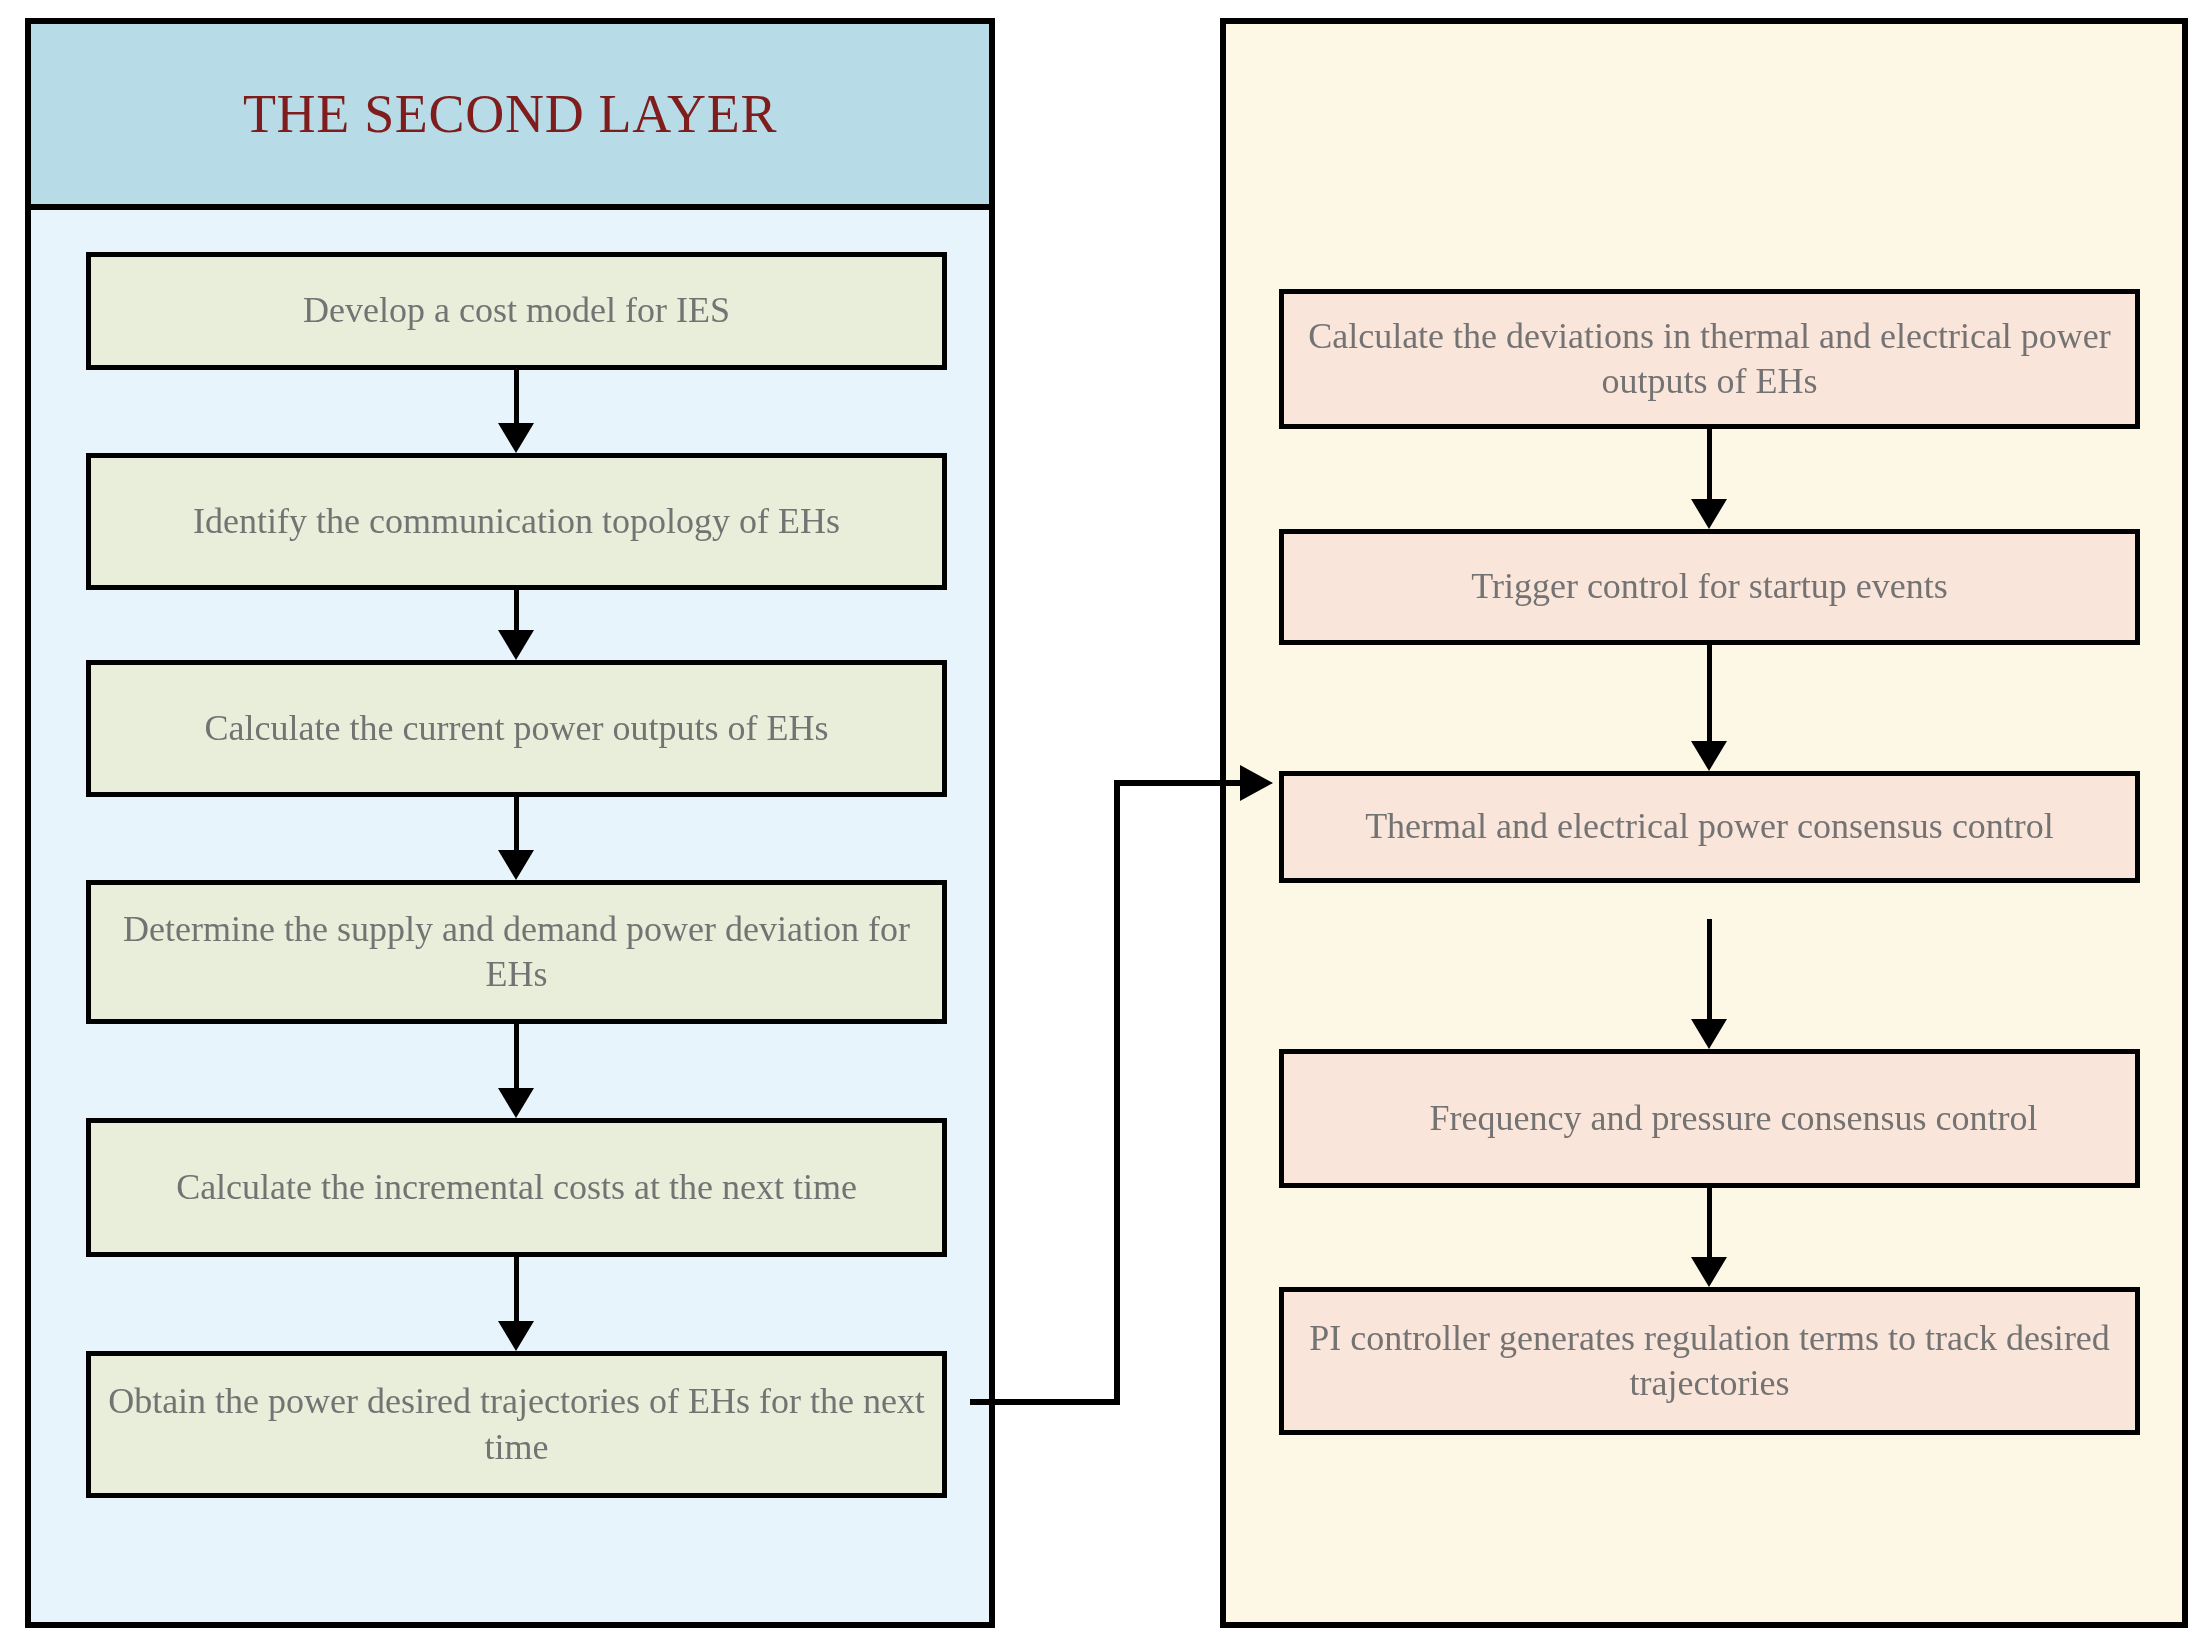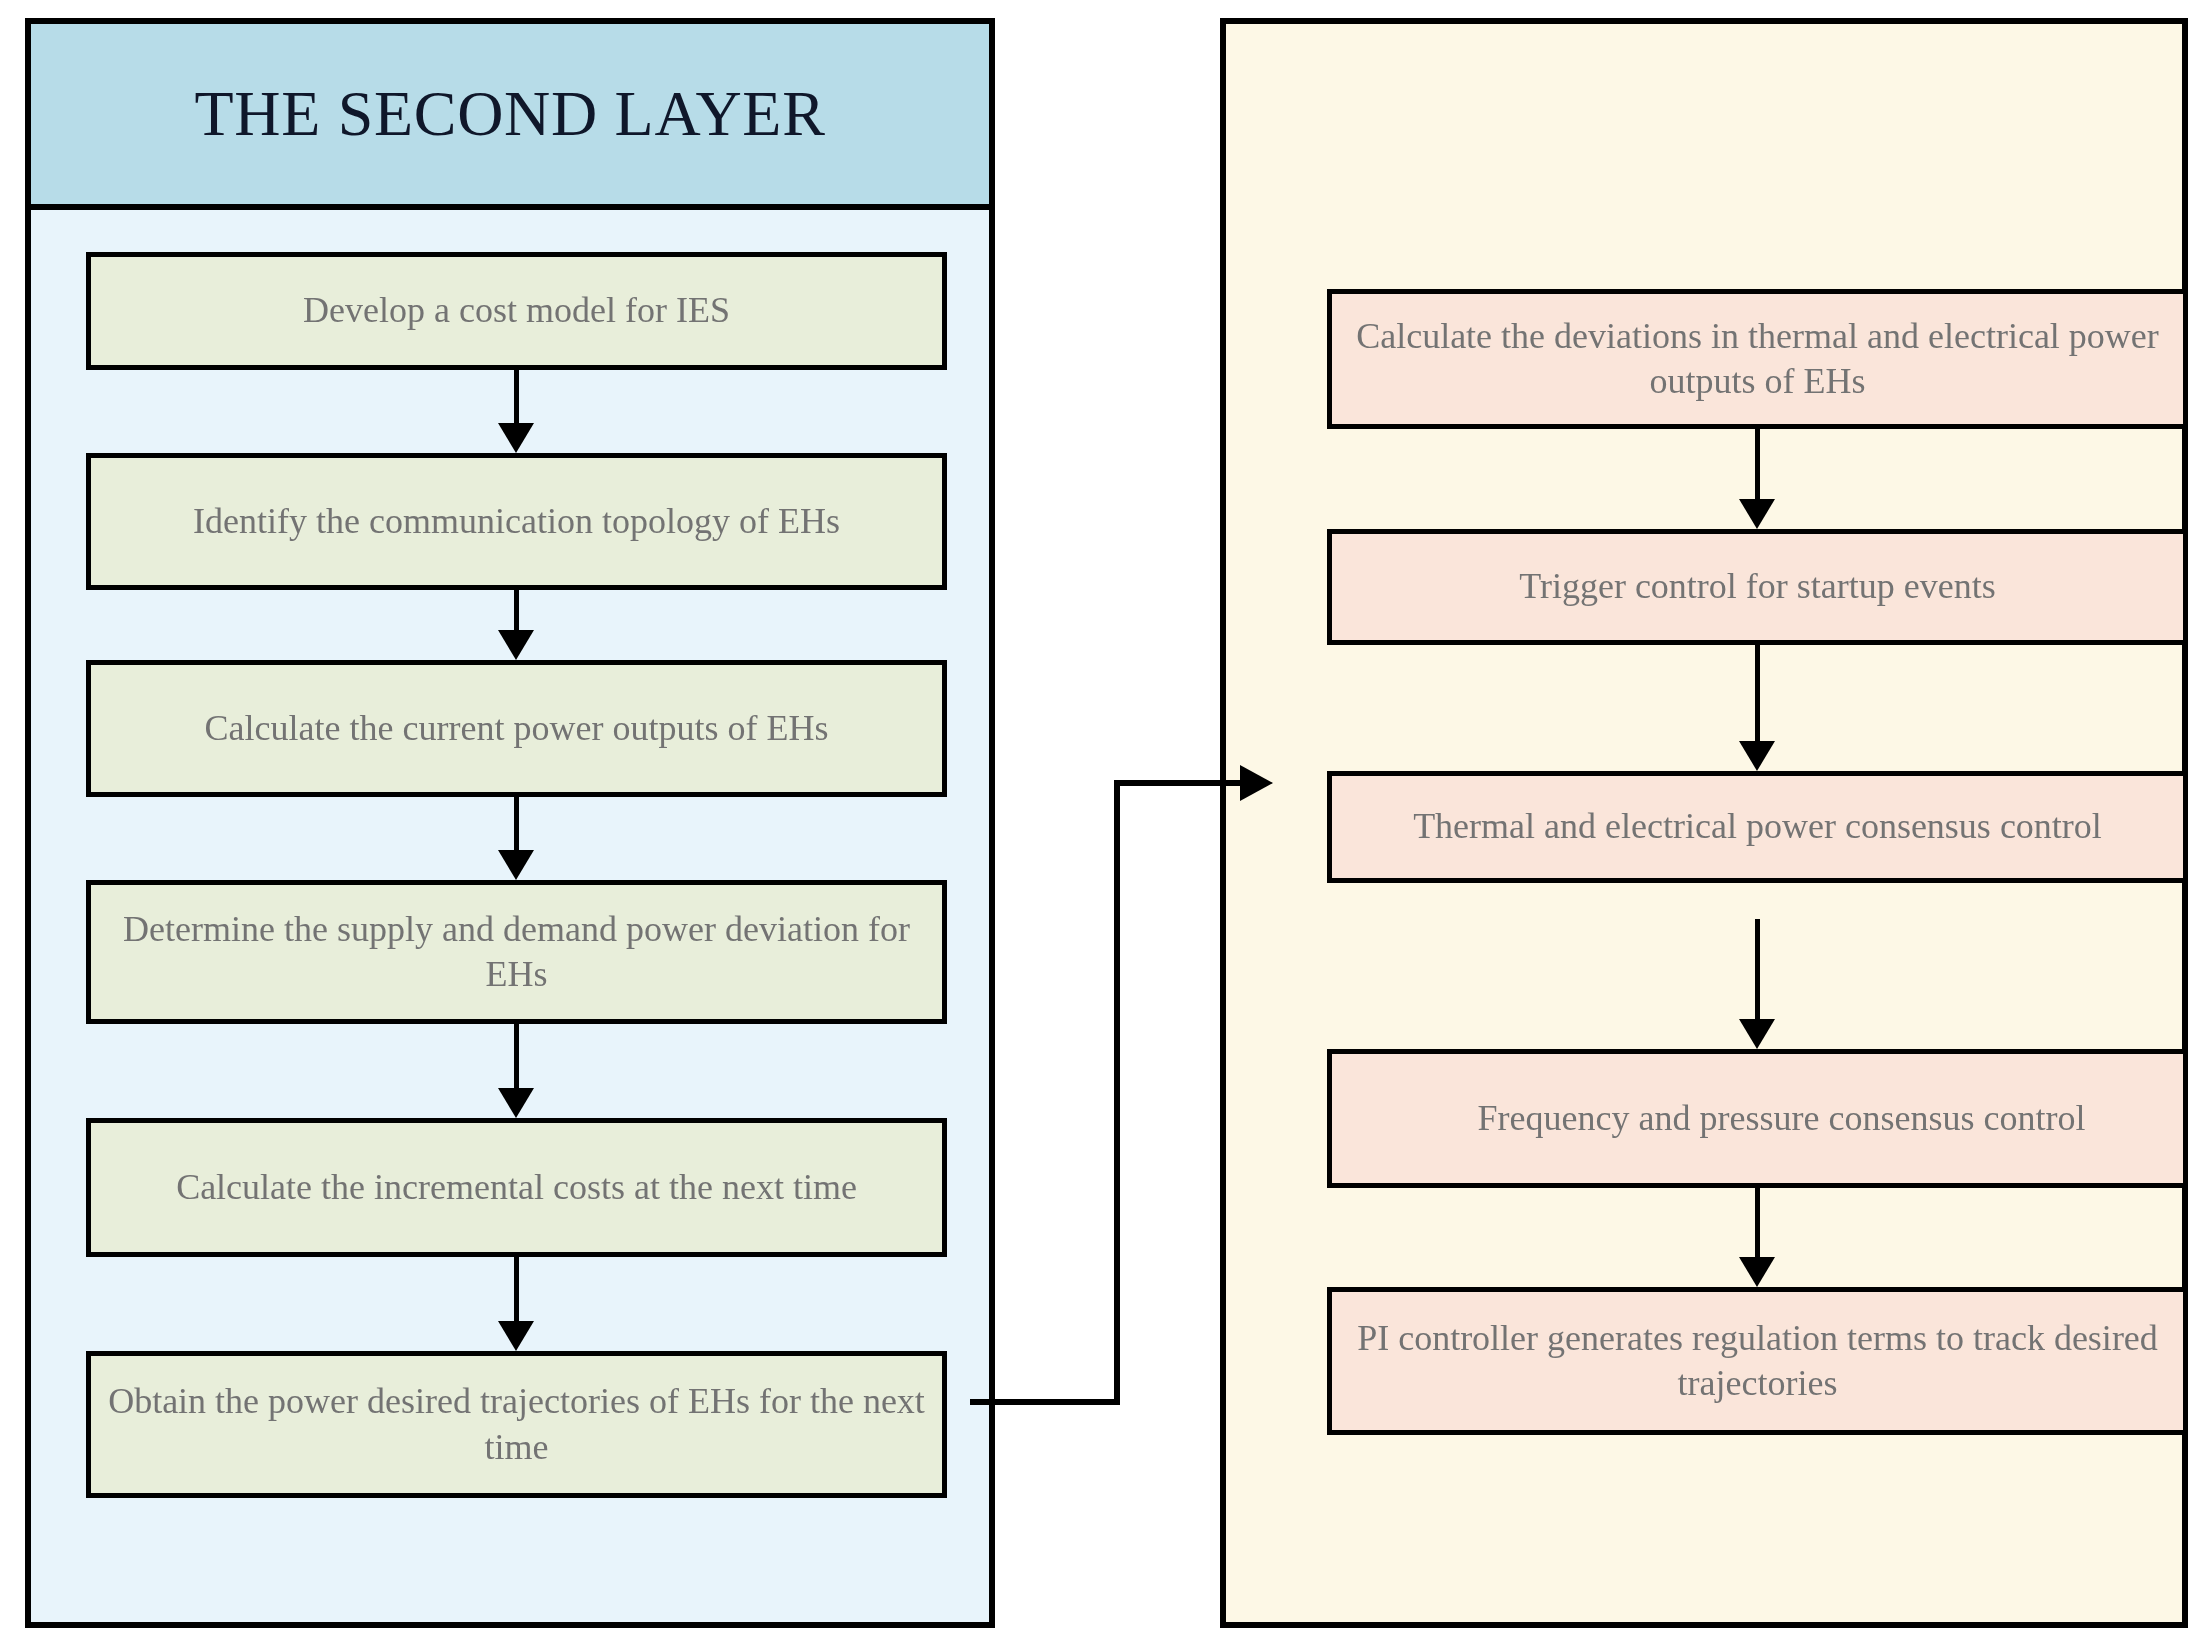--- a/index.html
+++ b/index.html
@@ -4,21 +4,21 @@
 <style>
   html,body{margin:0;padding:0;background:#ffffff;}
   body{width:2205px;height:1651px;overflow:hidden;
        font-family:"Liberation Serif","DejaVu Serif",serif;}
   .stage{position:relative;width:2205px;height:1651px;background:#fff;}
 
   .panel{position:absolute;box-sizing:border-box;border:6.7px solid #000;}
   .panel-head{position:absolute;left:0;right:0;top:0;box-sizing:border-box;
               display:flex;align-items:center;justify-content:center;
               border-bottom:6.7px solid #000;}
-  .panel-head-text{font-size:64px;letter-spacing:0.7px;color:#0f172a;white-space:nowrap;}
+  .panel-head-text{font-size:54px;letter-spacing:0.7px;color:#7f1d1d;white-space:nowrap;}
 
   .panel-body{position:absolute;left:0;right:0;bottom:0;}
 
   .node{position:absolute;box-sizing:border-box;border:5.2px solid #000;
         display:flex;align-items:center;justify-content:center;text-align:center;}
   .node-text{font-size:36px;line-height:1.26;color:#737373;padding:0 12px;}
 
   
   .vline{position:absolute;width:5.2px;background:#000;}
   .vhead{position:absolute;width:0;height:0;
@@ -77,21 +77,21 @@
       <div class="node" style="left:55px;top:1141px;width:861px;height:147px;background:#e8eeda;">
         <span class="node-text">Obtain the power desired trajectories of EHs for the next time</span>
       </div>
 
     </div>
   </div>
 
   <div class="panel" style="left:1220px;top:18px;width:968px;height:1610px;background:#fdf8e6;">
 
 
-    <div class="panel-body" style="top:186px;height:1417px;margin-left:48px;">
+    <div class="panel-body" style="top:186px;height:1417px;">
 
       <div class="node" style="left:53px;top:79px;width:861px;height:140px;background:#fae5da;">
         <span class="node-text">Calculate the deviations in thermal and electrical power outputs of EHs</span>
       </div>
       <div class="vline" style="left:481px;top:219px;height:75px;"></div>
       <div class="vhead" style="left:465px;top:289px;"></div>
 
       <div class="node" style="left:53px;top:319px;width:861px;height:116px;background:#fae5da;">
         <span class="node-text">Trigger control for startup events</span>
       </div>

